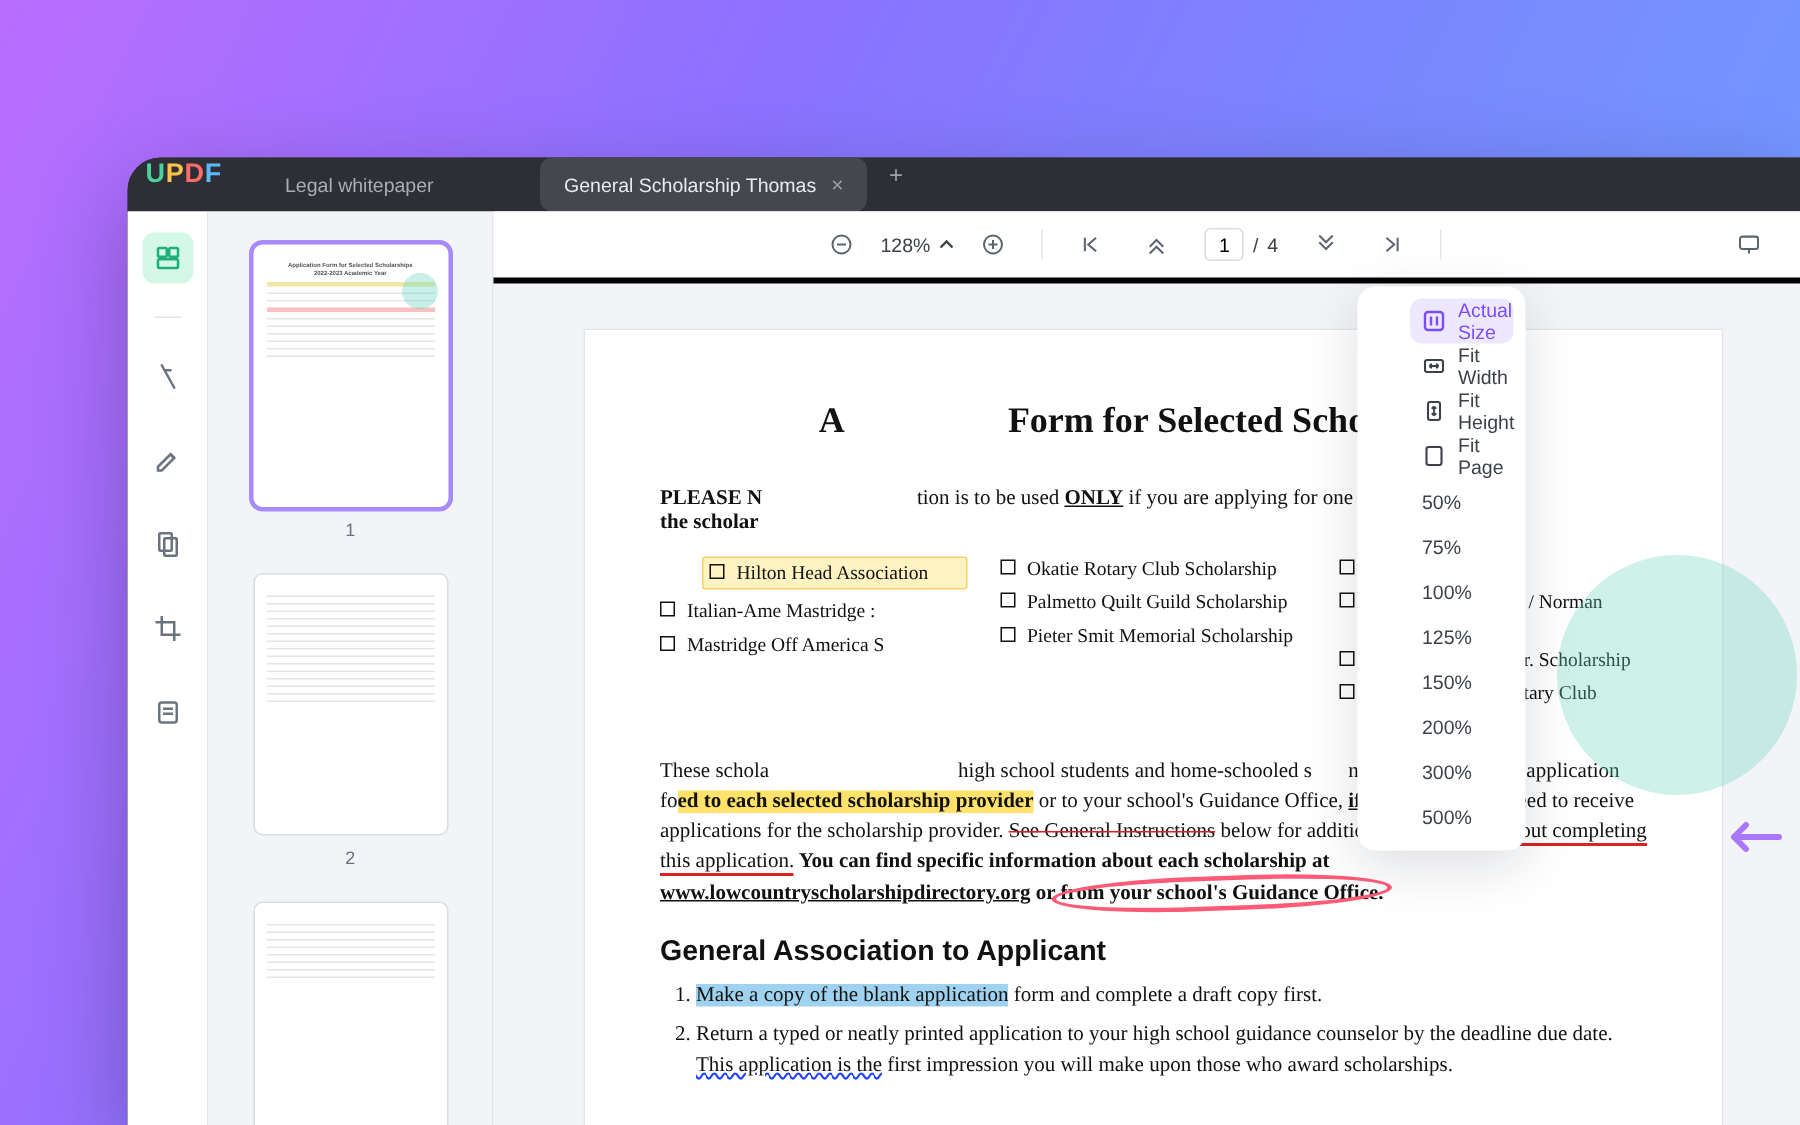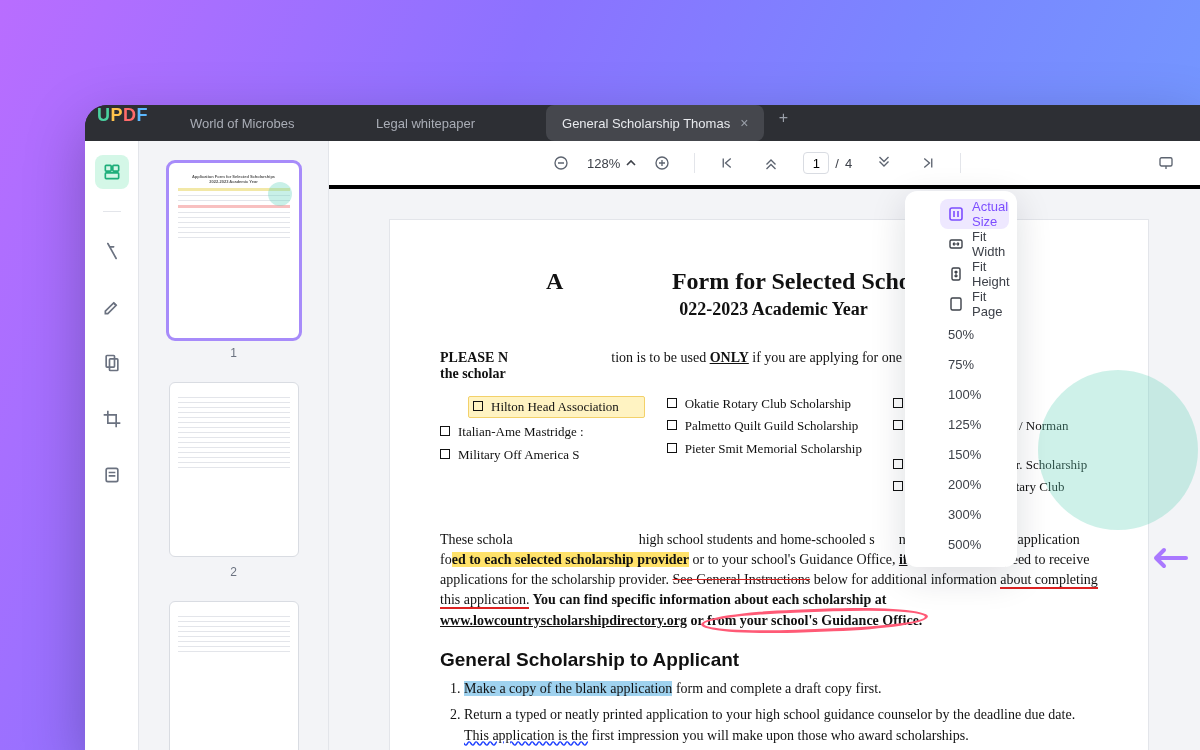--- a/index.html
+++ b/index.html
@@ -121,23 +121,20 @@
 </head>
 <body>
 
 <div class="app-window">
 
   <div class="tabbar">
     <div class="logo">
       <span class="u">U</span><span class="p">P</span><span class="d">D</span><span class="f">F</span>
     </div>
     <div class="tab">
-      <span>World of Microbes</span>
-    </div>
-    <div class="tab">
       <span>Legal whitepaper</span>
     </div>
     <div class="tab active">
       <span>General Scholarship Thomas</span>
       <span class="close-x">×</span>
     </div>
     <div class="add-tab">+</div>
   </div>
 
   <div class="workspace">
@@ -363,42 +360,39 @@
           </div>
           <div class="arrow-purple">
             <svg width="40" height="26" viewBox="0 0 40 26">
                 <path d="M38 13H8M8 13l8-8M8 13l8 8" stroke="#a978ff" stroke-width="4" fill="none" stroke-linecap="round"></path>
               </svg>
           </div>
 
           <h1>
             <span>A</span><span style="opacity:0">pplication </span><span>Form for Selected Scholarships</span>
           </h1>
-          <h2>
-            <span style="opacity:0">2</span><span>022-2023 Academic Year</span>
-          </h2>
 
           <p class="notice">
             <b><span>PLEASE N</span></b><span style="opacity:0">OTE: This applica</span><span>tion is to be used </span><span class="only">ONLY</span><span> if you are applying for one or </span><span class="more-of">more of</span><br>
             <b><span>the scholar</span></b>
           </p>
 
           <div class="schol-cols">
             <div class="schol-col">
               <div class="cbrow hl">
                   <span class="cb"></span>
                   <span>Hilton Head Association</span>
                 </div>
               <div class="cbrow">
                   <span class="cb"></span>
                   <span>Italian-Ame Mastridge :</span>
                 </div>
               <div class="cbrow">
                   <span class="cb"></span>
-                  <span>Military Off America S</span>
+                  <span>Mastridge Off America S</span>
                 </div>
             </div>
             <div class="schol-col">
               <div class="cbrow">
                   <span class="cb"></span>
                   <span>Okatie Rotary Club Scholarship</span>
                 </div>
               <div class="cbrow">
                   <span class="cb"></span>
                   <span>Palmetto Quilt Guild Scholarship</span>
@@ -425,21 +419,21 @@
                   <span class="cb"></span>
                   <span>VanLandingham Rotary Club Scholarships</span>
                 </div>
             </div>
           </div>
 
           <p class="para">
             <span>These schola</span><span style="opacity:0">rships are available to </span><span>high school students and home-schooled s</span><span style="opacity:0">tude</span><span>nts. This scholarship application fo</span><span class="hl-yellow"><b><span>ed to each selected scholarship provider</span></b></span><span> or to your school's Guidance Office, </span><b><u><span>if</span></u></b><span> the school has agreed to receive applications for the scholarship provider. </span><span class="strike"><span>See General Instructions</span></span><span> below for additional information </span><span class="under-squiggle"><span>about completing this application.</span></span><b><span> You can find specific information about each scholarship at </span><span class="linklike">www.lowcountryscholarshipdirectory.org</span><span> or </span><span class="circled-span"><span>from your school's Guidance Office.</span></span></b>
           </p>
 
-          <div class="section-h">General Scholarship to Applicant</div>
+          <div class="section-h">General Association to Applicant</div>
           <ol class="plist instructions">
             <li><span class="hl-blue"><span>Make a copy of the blank application</span></span><span> form and complete a draft copy first.</span></li>
             <li><span>Return a typed or neatly printed application to your high school guidance counselor by the deadline due date.  </span><span class="wavy"><span>This application is the</span></span><span> first impression you will make upon those who award scholarships.</span></li>
 
           </ol>
 
         </div>
       </div>
 
     </div>

